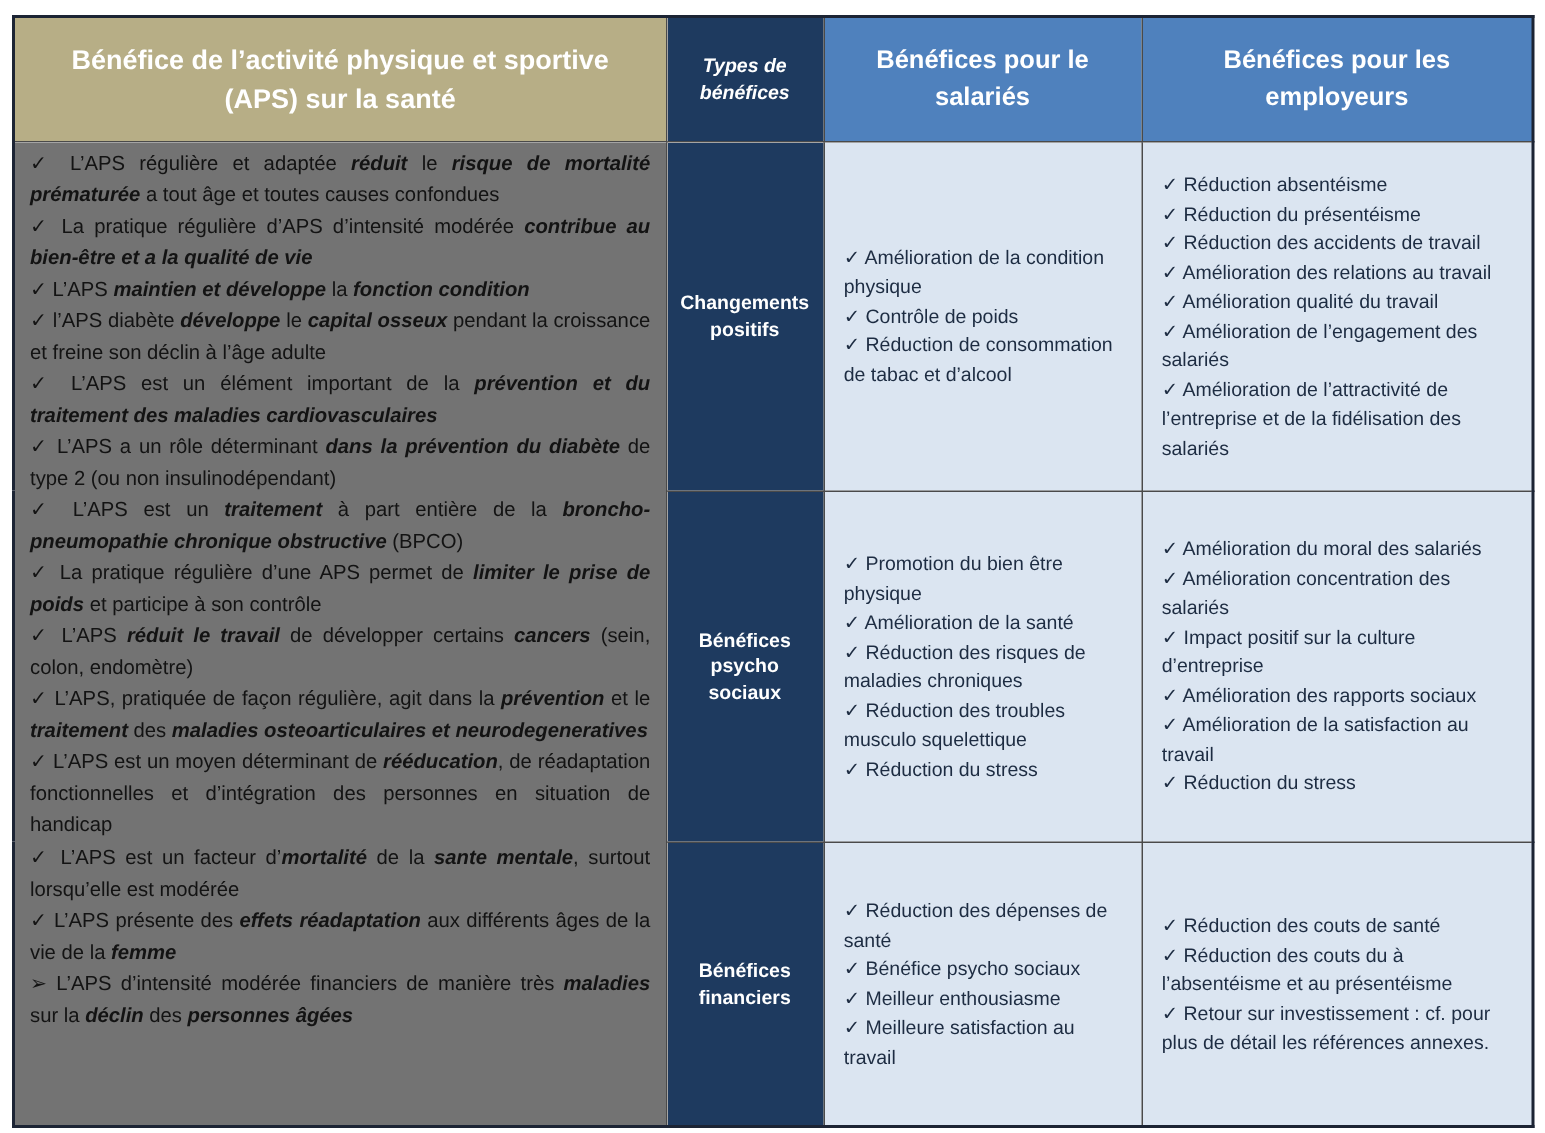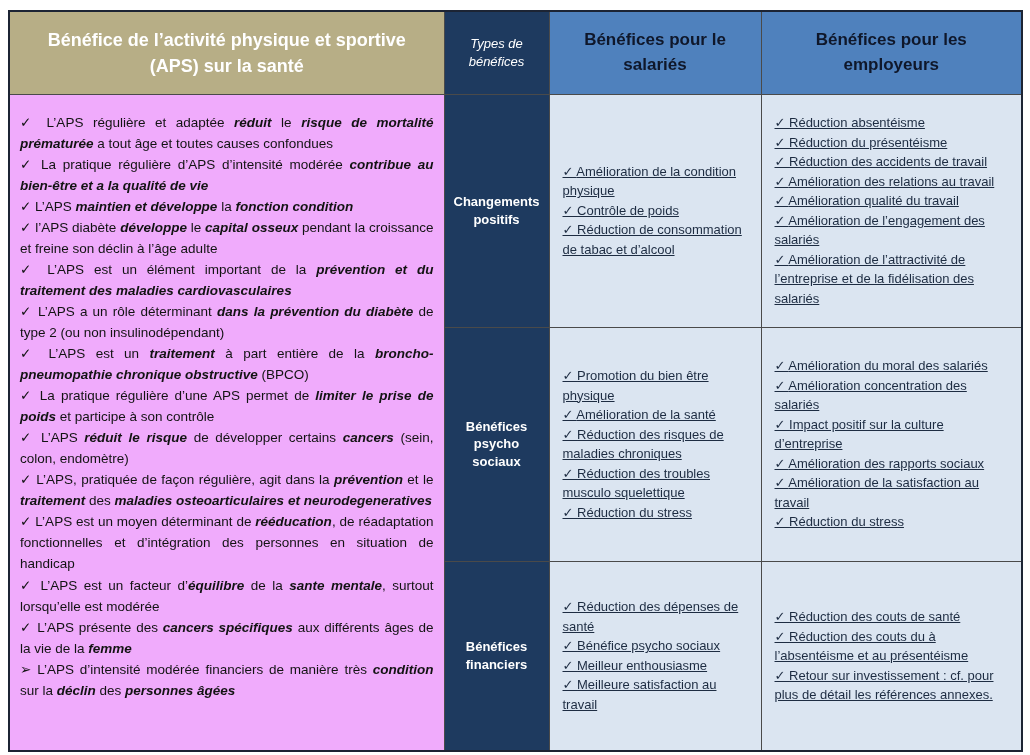--- a/index.html
+++ b/index.html
@@ -36,43 +36,43 @@
     font-weight: bold;
     text-align: center;
     vertical-align: middle;
     padding: 0 14px;
     line-height: 1.45;
   }
   .h-types {
     background: #1e3a5f;
     color: #ffffff;
     font-size: 13px;
-    font-weight: normal;
+    font-weight: bold;
     font-style: italic;
     text-align: center;
     vertical-align: middle;
     line-height: 1.4;
     padding: 0 8px;
   }
   .h-col {
     background: #4f81bd;
-    color: #0f172a;
+    color: #ffffff;
     font-size: 17px;
     font-weight: bold;
     text-align: center;
     vertical-align: middle;
     line-height: 1.45;
     padding: 0 20px;
   }
   
   .left-col {
-    background: #f0abfc;
+    background: #737373;
     color: #131313;
     vertical-align: top;
-    padding: 17px 10px 4px 10px;
+    padding: 3px 10px 4px 10px;
     font-size: 13.5px;
     line-height: 1.56;
   }
   .left-col .item { text-align: justify; }
   .left-col b { font-weight: bold; font-style: italic; }
   
   .label-cell {
     background: #1e3a5f;
     color: #ffffff;
     font-weight: bold;
@@ -83,21 +83,20 @@
     padding: 4px 6px;
   }
   
   .cell {
     background: #dbe5f1;
     color: #1d2c42;
     font-size: 13px;
     line-height: 1.5;
     vertical-align: middle;
     padding: 8px 8px 8px 13px;
-    text-decoration: underline;
   }
   .cell .item { text-align: left; }
   .marker { white-space: pre; }
   tr.r-head   { height: 83px; }
   tr.r-first  { height: 233px; }
   tr.r-second { height: 234px; }
   tr.r-third  { height: 190px; }
 </style>
 </head>
 <body>
@@ -128,26 +127,26 @@
     <tr class="r-first">
       <td class="left-col" rowspan="3">
             <div class="item"><span class="marker">✓ </span><span>L’APS régulière et adaptée </span><b>réduit</b><span> le </span><b>risque de mortalité prématurée</b><span> a tout âge et toutes causes confondues</span></div>
             <div class="item"><span class="marker">✓ </span><span>La pratique régulière d’APS d’intensité modérée </span><b>contribue au bien-être et a la qualité de vie</b></div>
             <div class="item"><span class="marker">✓ </span><span>L’APS </span><b>maintien et développe</b><span> la </span><b>fonction condition</b></div>
             <div class="item"><span class="marker">✓ </span><span>l’APS diabète </span><b>développe</b><span> le </span><b>capital osseux</b><span> pendant la croissance et freine son déclin à l’âge adulte</span></div>
             <div class="item"><span class="marker">✓ </span><span>L’APS est un élément important de la </span><b>prévention et du traitement des maladies cardiovasculaires</b></div>
             <div class="item"><span class="marker">✓ </span><span>L’APS a un rôle déterminant </span><b>dans la prévention du diabète</b><span> de type 2 (ou non insulinodépendant)</span></div>
             <div class="item"><span class="marker">✓ </span><span>L’APS est un </span><b>traitement</b><span> à part entière de la </span><b>broncho-pneumopathie chronique obstructive</b><span> (BPCO)</span></div>
             <div class="item"><span class="marker">✓ </span><span>La pratique régulière d’une APS permet de </span><b>limiter le prise de poids</b><span> et participe à son contrôle</span></div>
-            <div class="item"><span class="marker">✓ </span><span>L’APS </span><b>réduit le risque</b><span> de développer certains </span><b>cancers</b><span> (sein, colon, endomètre)</span></div>
+            <div class="item"><span class="marker">✓ </span><span>L’APS </span><b>réduit le travail</b><span> de développer certains </span><b>cancers</b><span> (sein, colon, endomètre)</span></div>
             <div class="item"><span class="marker">✓ </span><span>L’APS, pratiquée de façon régulière, agit dans la </span><b>prévention</b><span> et le </span><b>traitement</b><span> des </span><b>maladies osteoarticulaires et neurodegeneratives</b></div>
             <div class="item"><span class="marker">✓ </span><span>L’APS est un moyen déterminant de </span><b>rééducation</b><span>, de réadaptation fonctionnelles et d’intégration des personnes en situation de handicap</span></div>
-            <div class="item"><span class="marker">✓ </span><span>L’APS est un facteur d’</span><b>équilibre</b><span> de la </span><b>sante mentale</b><span>, surtout lorsqu’elle est modérée</span></div>
-            <div class="item"><span class="marker">✓ </span><span>L’APS présente des </span><b>cancers spécifiques</b><span> aux différents âges de la vie de la </span><b>femme</b></div>
-            <div class="item"><span class="marker">➢ </span><span>L’APS d’intensité modérée financiers de manière très </span><b>condition</b><span> sur la </span><b>déclin</b><span> des </span><b>personnes âgées</b></div>
+            <div class="item"><span class="marker">✓ </span><span>L’APS est un facteur d’</span><b>mortalité</b><span> de la </span><b>sante mentale</b><span>, surtout lorsqu’elle est modérée</span></div>
+            <div class="item"><span class="marker">✓ </span><span>L’APS présente des </span><b>effets réadaptation</b><span> aux différents âges de la vie de la </span><b>femme</b></div>
+            <div class="item"><span class="marker">➢ </span><span>L’APS d’intensité modérée financiers de manière très </span><b>maladies</b><span> sur la </span><b>déclin</b><span> des </span><b>personnes âgées</b></div>
           </td>
       <td class="label-cell">Changements positifs</td>
       <td class="cell">
             <div class="item"><span class="marker">✓ </span>Amélioration de la condition physique</div>
             <div class="item"><span class="marker">✓ </span>Contrôle de poids</div>
             <div class="item"><span class="marker">✓ </span>Réduction de consommation de tabac et d’alcool</div>
           </td>
       <td class="cell">
             <div class="item"><span class="marker">✓ </span>Réduction absentéisme</div>
             <div class="item"><span class="marker">✓ </span>Réduction du présentéisme</div>

